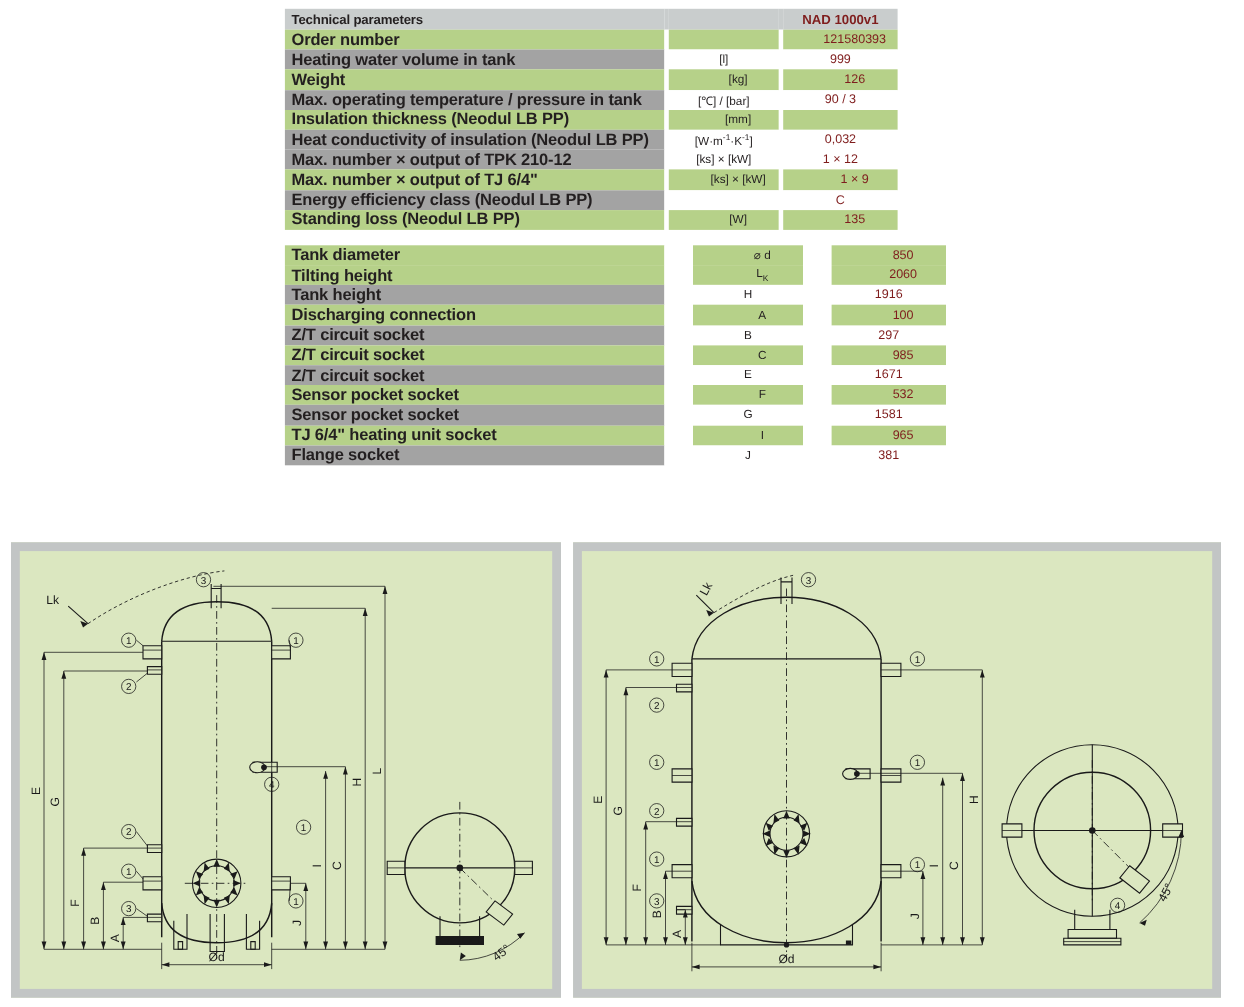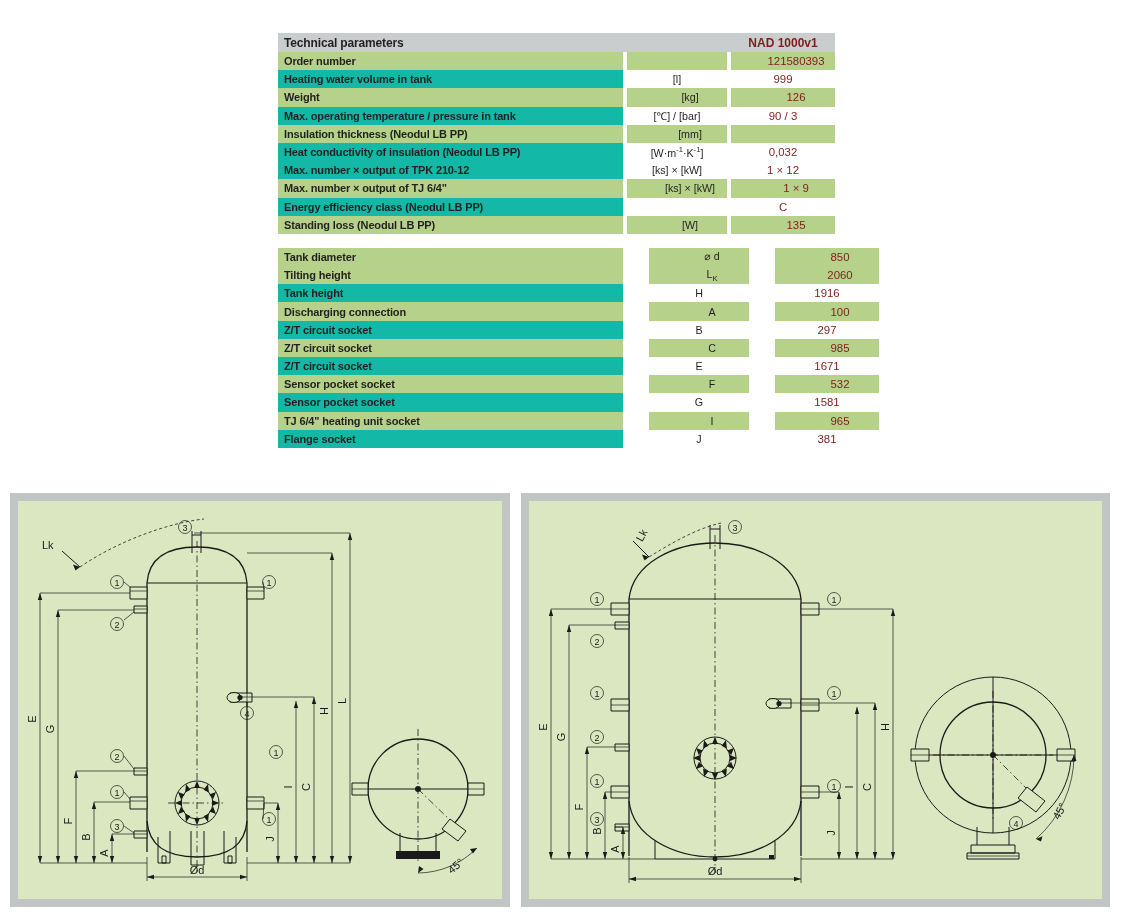--- a/index.html
+++ b/index.html
@@ -6,32 +6,32 @@
   html, body { margin:0; padding:0; }
   body {
     width:1131px; height:915px;
     background:#ffffff;
     font-family:"Liberation Sans", sans-serif;
     position:relative;
     overflow:hidden;
   }
 
   
-  .tables-wrap { position:absolute; left:278px; top:8px; width:557px;margin-top:25px; }
+  .tables-wrap { position:absolute; left:259px; top:8px; width:557px; }
   table.spec { border-collapse:separate; border-spacing:0; width:557px; table-layout:fixed; }
   table.spec td { padding:0; height:18.2px; vertical-align:middle; }
-  .c-name  { width:345px; padding-left:6px !important; font-weight:bold; font-size:11px; color:#231f20; letter-spacing:-0.15px; white-space:nowrap; }
+  .c-name  { width:345px; padding-left:6px !important; font-weight:bold; font-size:15px; color:#231f20; letter-spacing:-0.15px; white-space:nowrap; }
   .gap     { width:4px; background:#ffffff !important; }
   .c-unit  { width:100px; text-align:center; font-size:10.7px; color:#231f20; }
   .c-val   { width:104px; text-align:center; font-size:11.4px; color:#7f1d1d; }
   tr.hdr td { background:#c9cdcd !important; height:19px; }
   tr.hdr .c-name { font-size:12px; }
   tr.hdr .c-val  { font-weight:bold; font-size:12px; }
   tr.alt td { background:#b6d189;padding-left:26px; }
-  tr.plain td { background:#14b8a6; }
+  tr.plain td { background:#a3a3a3; }
   tr.plain .c-unit, tr.plain .c-val { background:#ffffff; }
   tr.alt .c-unit, tr.alt .c-val { background:#b6d189; }
   .tbl-spacer { height:14px; }
   sup.u { font-size:7.6px; vertical-align:super; }
   sub.u { font-size:7.6px; vertical-align:sub; }
 
   
   .panel {
     position:absolute;
     background:#dbe7c0;

